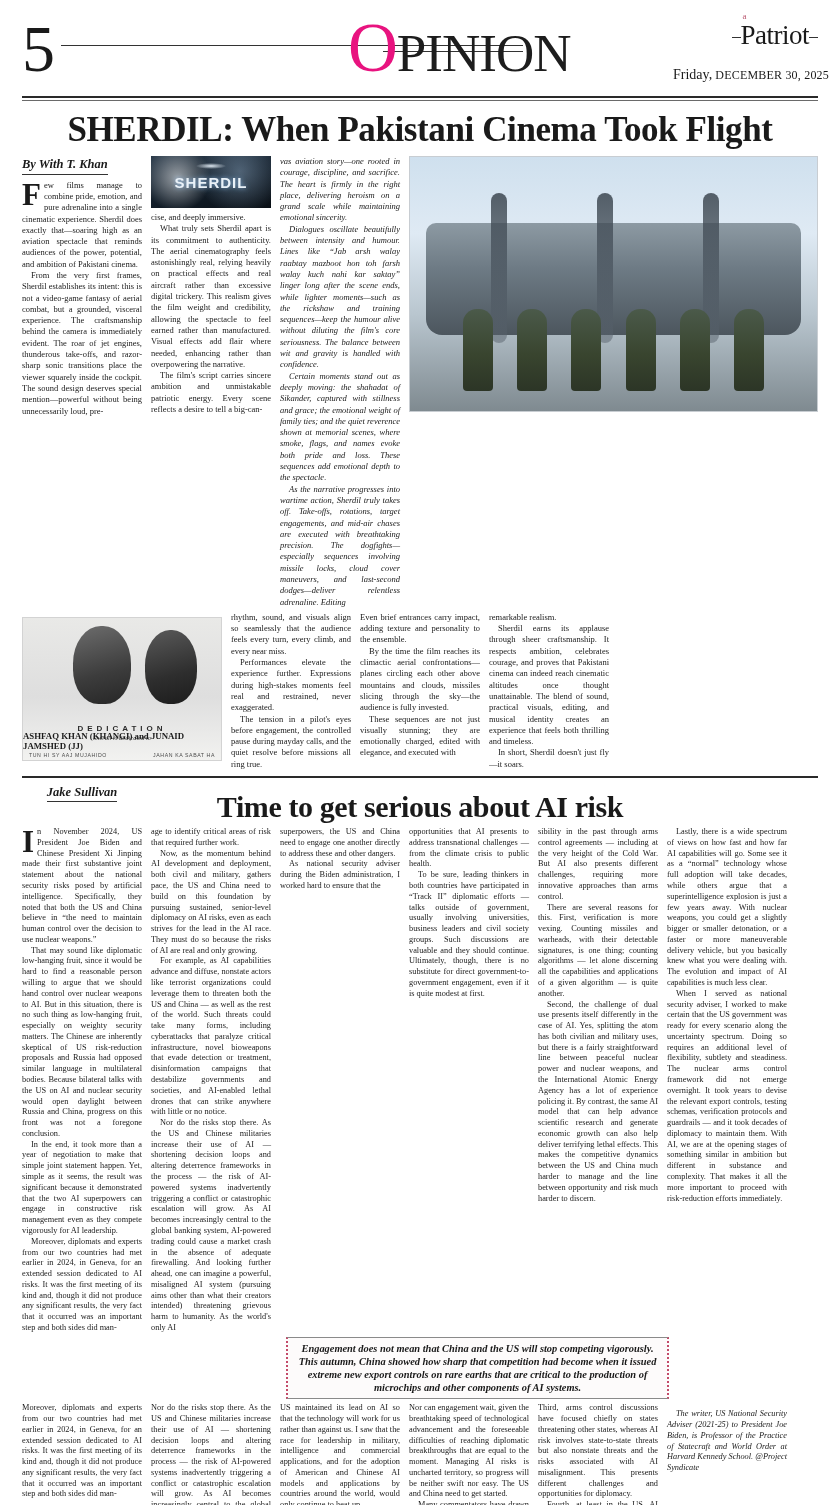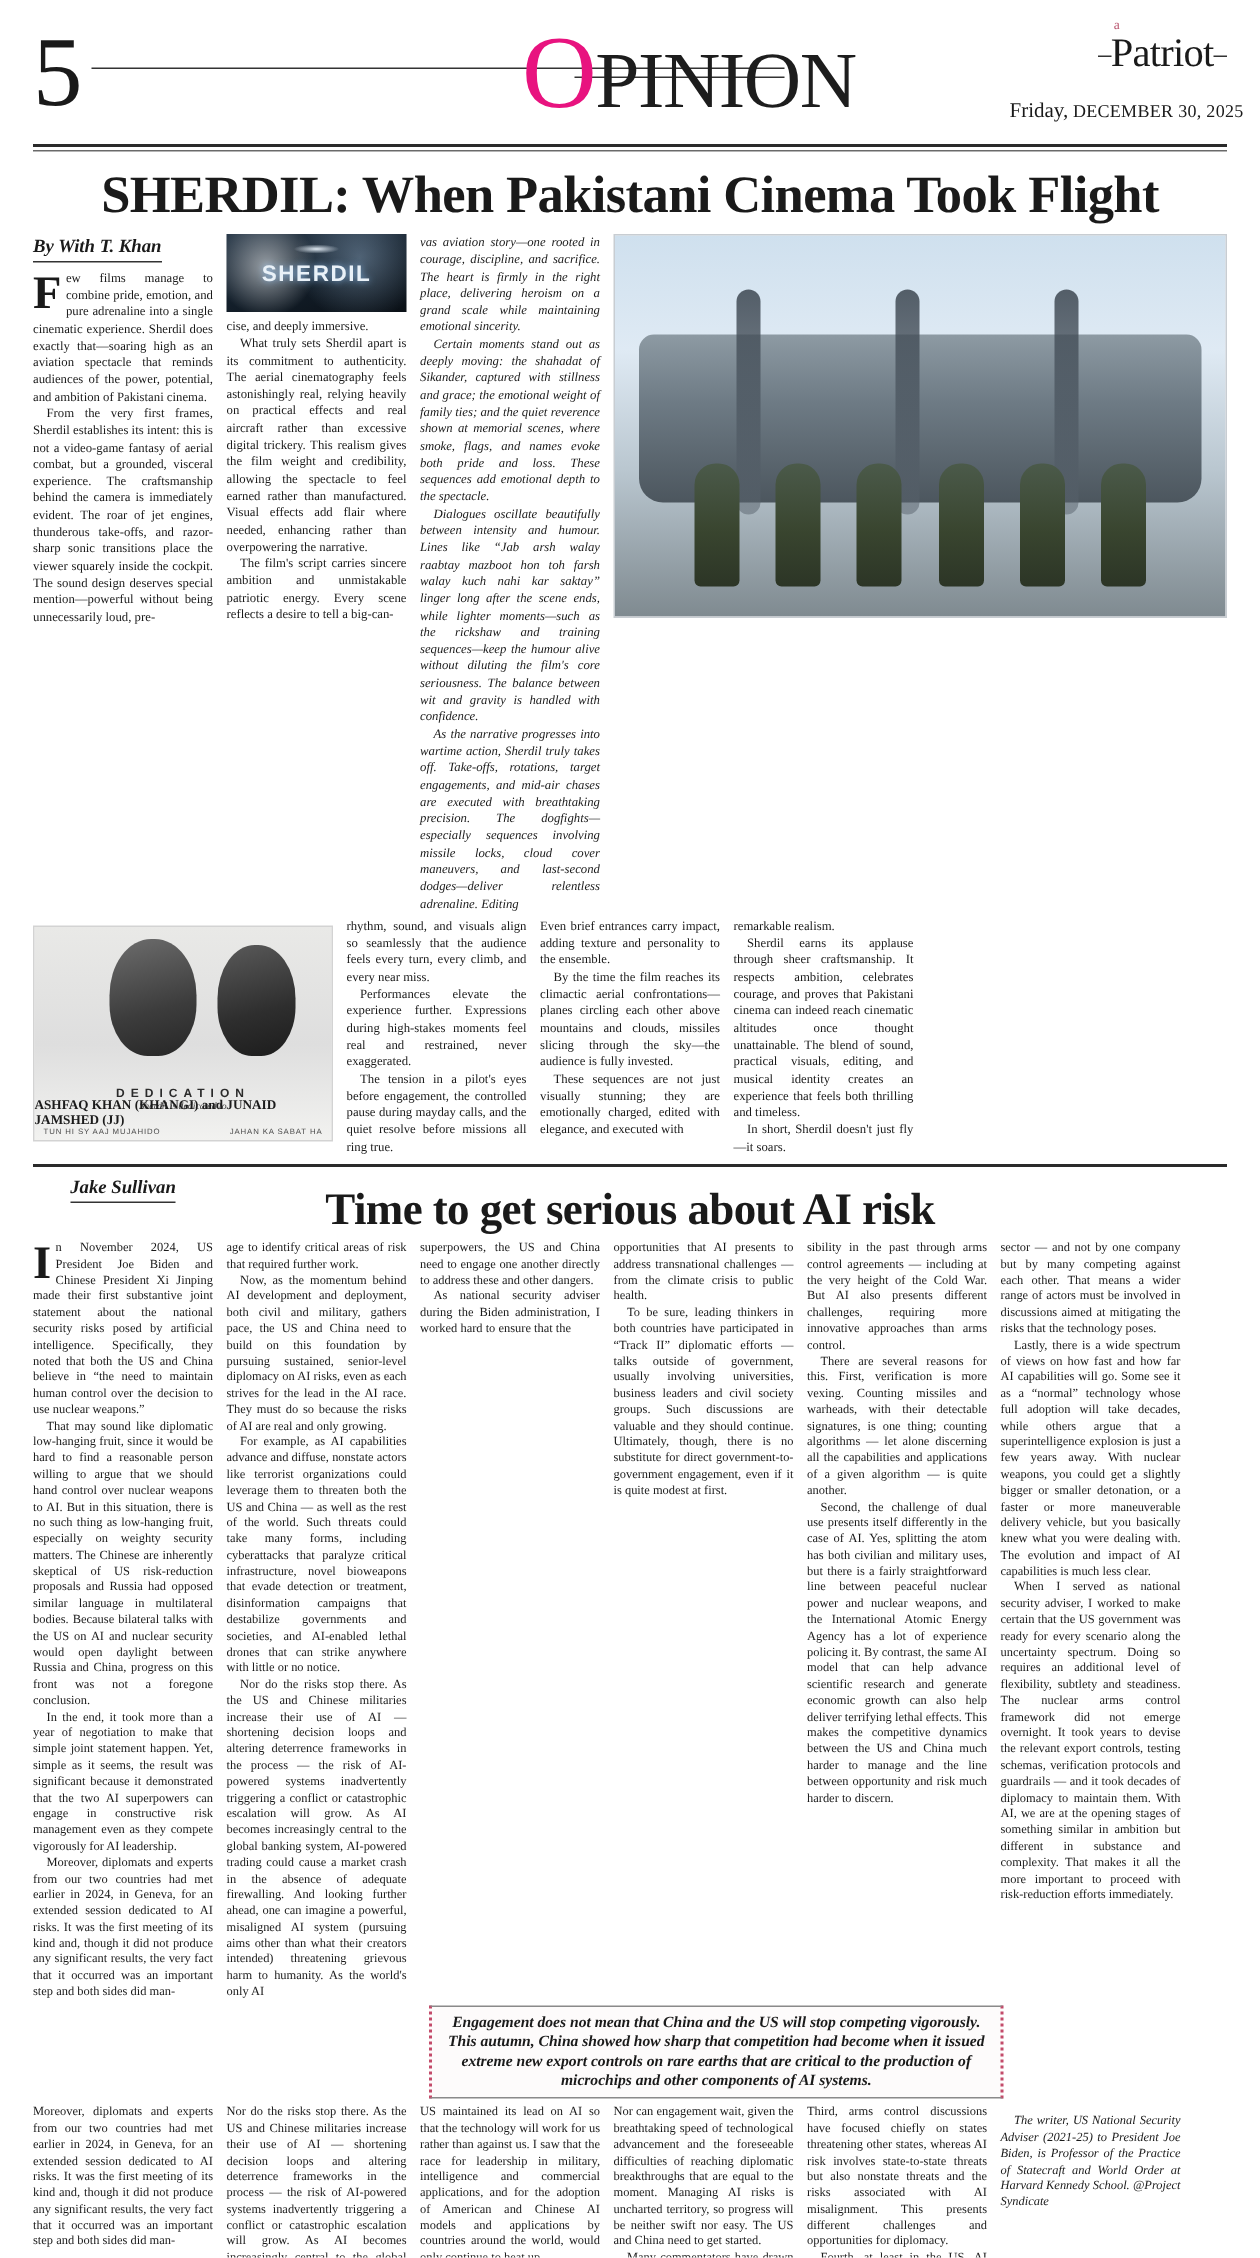--- a/index.html
+++ b/index.html
@@ -191,22 +191,22 @@
         <span class="wing"></span>
         <div class="ptext">SHERDIL</div>
       </div>
       <p class="ni">cise, and deeply immersive.</p>
       <p>What truly sets Sherdil apart is its commitment to authenticity. The aerial cinematography feels astonishingly real, relying heavily on practical effects and real aircraft rather than excessive digital trickery. This realism gives the film weight and credibility, allowing the spectacle to feel earned rather than manufactured. Visual effects add flair where needed, enhancing rather than overpowering the narrative.</p>
       <p>The film's script carries sincere ambition and unmistakable patriotic energy. Every scene reflects a desire to tell a big-can-</p>
     </div>
 
     <div class="col c3">
       <p class="ni">vas aviation story—one rooted in courage, discipline, and sacrifice. The heart is firmly in the right place, delivering heroism on a grand scale while maintaining emotional sincerity.</p>
+      <p>Dialogues oscillate beautifully between intensity and humour. Lines like “Jab arsh walay raabtay mazboot hon toh farsh walay kuch nahi kar saktay” linger long after the scene ends, while lighter moments—such as the rickshaw and training sequences—keep the humour alive without diluting the film's core seriousness. The balance between wit and gravity is handled with confidence.</p>
       <p>Certain moments stand out as deeply moving: the shahadat of Sikander, captured with stillness and grace; the emotional weight of family ties; and the quiet reverence shown at memorial scenes, where smoke, flags, and names evoke both pride and loss. These sequences add emotional depth to the spectacle.</p>
-      <p>Dialogues oscillate beautifully between intensity and humour. Lines like “Jab arsh walay raabtay mazboot hon toh farsh walay kuch nahi kar saktay” linger long after the scene ends, while lighter moments—such as the rickshaw and training sequences—keep the humour alive without diluting the film's core seriousness. The balance between wit and gravity is handled with confidence.</p>
       <p>As the narrative progresses into wartime action, Sherdil truly takes off. Take-offs, rotations, target engagements, and mid-air chases are executed with breathtaking precision. The dogfights—especially sequences involving missile locks, cloud cover maneuvers, and last-second dodges—deliver relentless adrenaline. Editing</p>
     </div>
 
     <div class="photo-lead">
       <div class="plane"></div>
       <div class="prop" style="left:20%"></div>
       <div class="prop" style="left:46%"></div>
       <div class="prop" style="left:72%"></div>
       <div class="crew">
         <i></i>
@@ -280,21 +280,20 @@
     <div class="cc">
       <p class="ni">opportunities that AI presents to address transnational challenges — from the climate crisis to public health.</p>
       <p>To be sure, leading thinkers in both countries have participated in “Track II” diplomatic efforts — talks outside of government, usually involving universities, business leaders and civil society groups. Such discussions are valuable and they should continue. Ultimately, though, there is no substitute for direct government-to-government engagement, even if it is quite modest at first.</p>
     </div>
     <div class="cc">
       <p class="ni">sibility in the past through arms control agreements — including at the very height of the Cold War. But AI also presents different challenges, requiring more innovative approaches than arms control.</p>
       <p>There are several reasons for this. First, verification is more vexing. Counting missiles and warheads, with their detectable signatures, is one thing; counting algorithms — let alone discerning all the capabilities and applications of a given algorithm — is quite another.</p>
       <p>Second, the challenge of dual use presents itself differently in the case of AI. Yes, splitting the atom has both civilian and military uses, but there is a fairly straightforward line between peaceful nuclear power and nuclear weapons, and the International Atomic Energy Agency has a lot of experience policing it. By contrast, the same AI model that can help advance scientific research and generate economic growth can also help deliver terrifying lethal effects. This makes the competitive dynamics between the US and China much harder to manage and the line between opportunity and risk much harder to discern.</p>
     </div>
     <div class="cc">
-      <p class="ni">sector — and not by one company but by many competing against each other. That means a wider range of actors must be involved in discussions aimed at mitigating the risks that the technology poses.</p>
       <p>Lastly, there is a wide spectrum of views on how fast and how far AI capabilities will go. Some see it as a “normal” technology whose full adoption will take decades, while others argue that a superintelligence explosion is just a few years away. With nuclear weapons, you could get a slightly bigger or smaller detonation, or a faster or more maneuverable delivery vehicle, but you basically knew what you were dealing with. The evolution and impact of AI capabilities is much less clear.</p>
       <p>When I served as national security adviser, I worked to make certain that the US government was ready for every scenario along the uncertainty spectrum. Doing so requires an additional level of flexibility, subtlety and steadiness. The nuclear arms control framework did not emerge overnight. It took years to devise the relevant export controls, testing schemas, verification protocols and guardrails — and it took decades of diplomacy to maintain them. With AI, we are at the opening stages of something similar in ambition but different in substance and complexity. That makes it all the more important to proceed with risk-reduction efforts immediately.</p>
     </div>
   </div>
 
   <div style="display:flex; gap:25px;">
     <div style="width:249px"></div>
     <div style="width:400px">
       <div class="pullquote">Engagement does not mean that China and the US will stop competing vigorously. This autumn, China showed how sharp that competition had become when it issued extreme new export controls on rare earths that are critical to the production of microchips and other components of AI systems.</div>
     </div>

